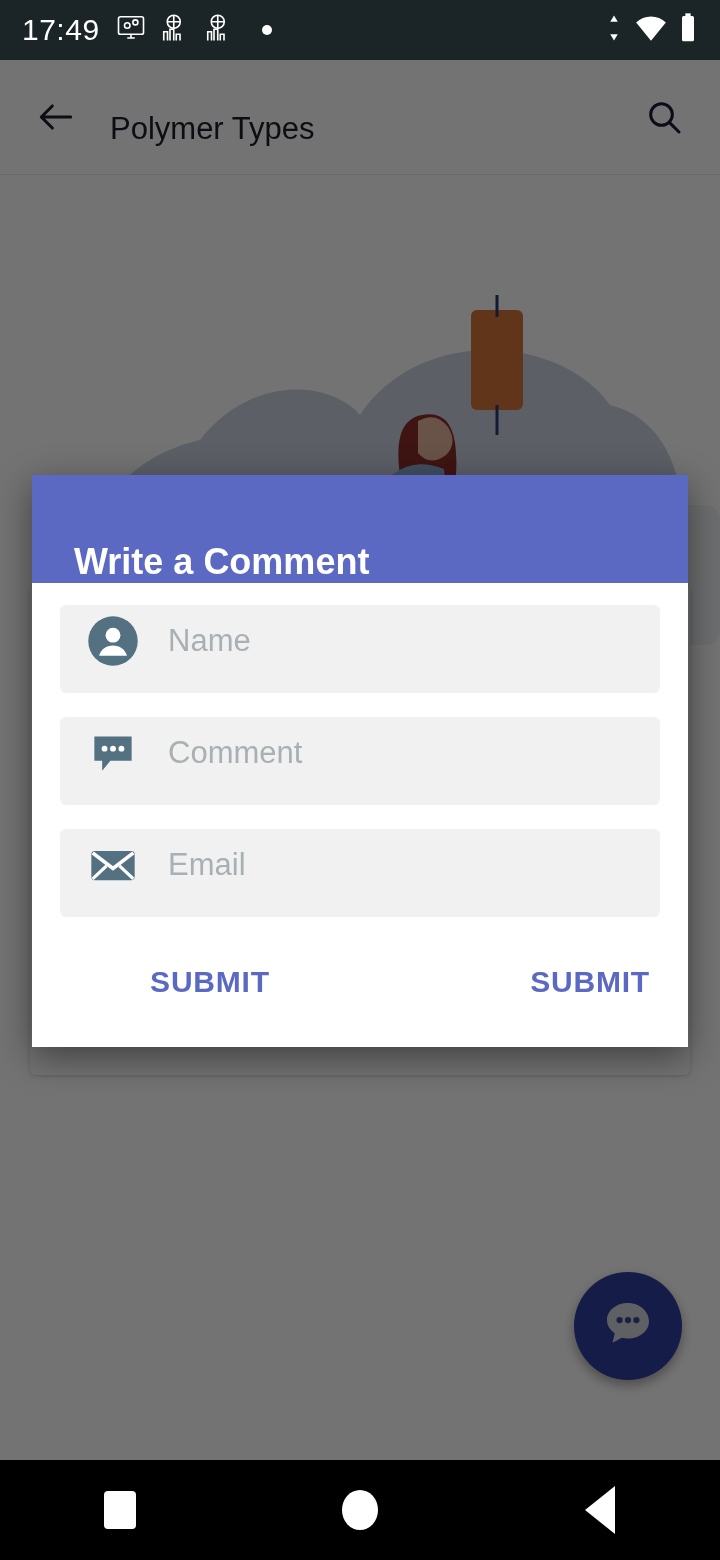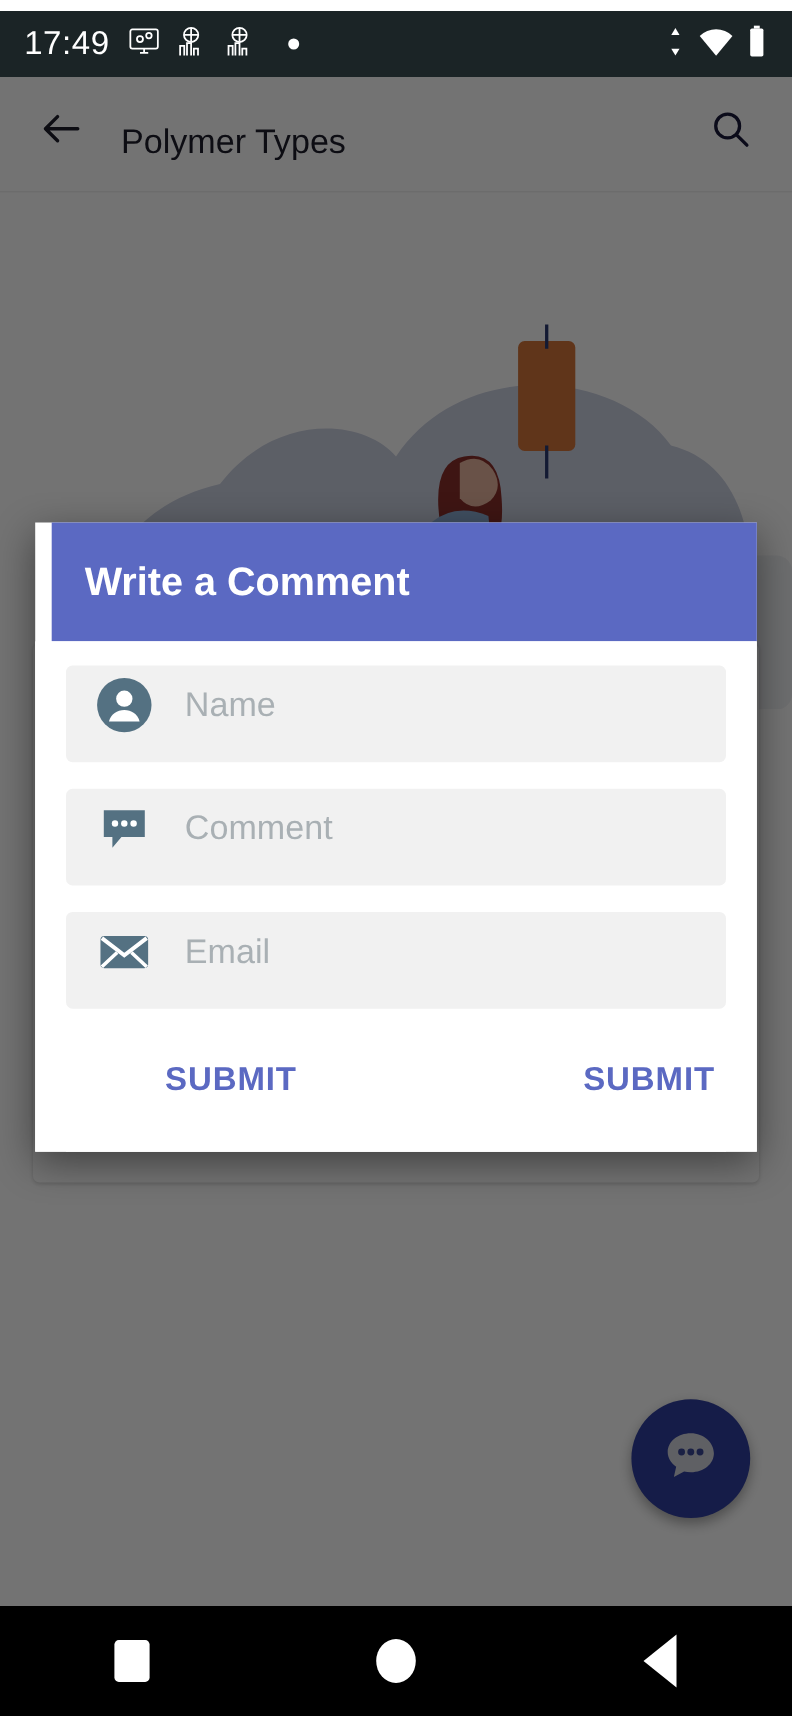--- a/index.html
+++ b/index.html
@@ -6,21 +6,21 @@
   html, body {
     width:720px; height:1560px;
     background:#000;
     font-family:"Liberation Sans", sans-serif;
     overflow:hidden;
   }
   #screen { position:relative; width:720px; height:1560px; overflow:hidden; background:#fff; }
 
   
   .statusbar{
-    position:absolute; top:10px; left:0; width:720px; height:60px;
+    position:absolute; top:0; left:0; width:720px; height:60px;
     background:#1b2426; display:flex; align-items:center;
     padding:0 22px; z-index:60;
   }
   .sb-time{ color:#fff; font-size:30px; font-weight:400; letter-spacing:.5px; }
   .sb-left-icons{ display:flex; align-items:center; gap:14px; margin-left:16px; }
   .sb-spacer{ flex:1; }
   .sb-right-icons{ display:flex; align-items:center; gap:10px; }
   .sb-dot{ width:10px; height:10px; border-radius:50%; background:#fff; display:inline-block; margin-left:14px;}
 
   
@@ -62,21 +62,21 @@
   }
 
   
   .dialog{
     position:absolute; left:32px; top:475px; width:656px;
     background:#fff; z-index:50;
     box-shadow:0 10px 34px rgba(0,0,0,.45);
   }
   .dialog-header{
     background:#5b69c2; height:108px;
-    display:flex; align-items:center; padding:0 30px;margin-left:15px;
+    display:flex; align-items:flex-end; padding:0 42px;
   }
   .dialog-title{ color:#fff; font-size:36px; font-weight:bold; }
   .dialog-body{ padding:22px 28px 0 28px; background:#fff; }
   .field{
     height:88px; background:#f1f1f1; border-radius:6px;
     display:flex; align-items:center; padding:0 0 16px 24px;
     margin-bottom:24px;
   }
   .field-icon{ width:58px; height:58px; display:flex; align-items:center; justify-content:center; flex:0 0 58px; }
   .field-input{

